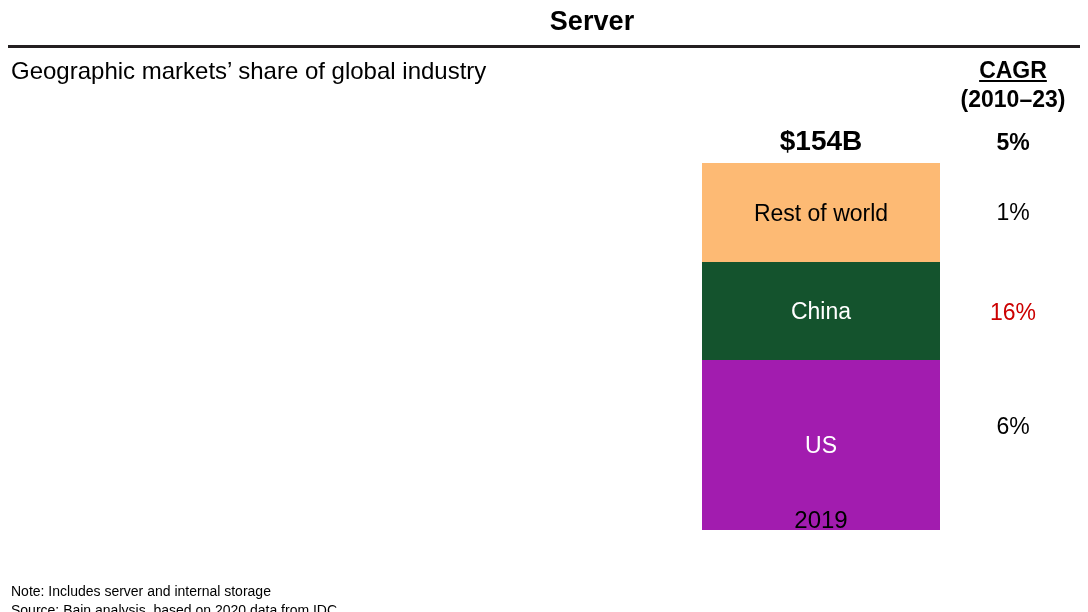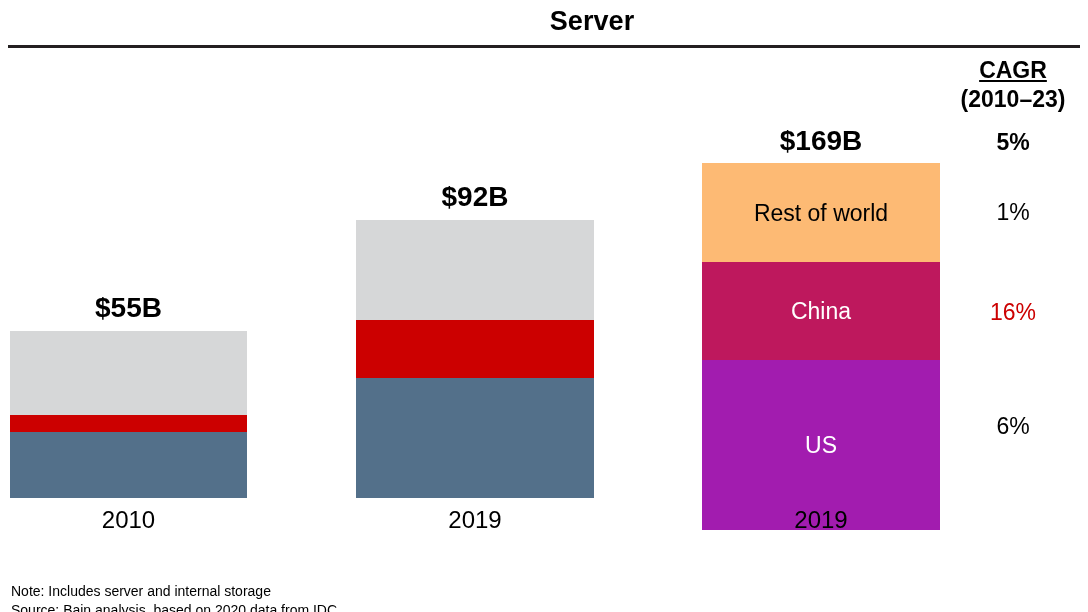--- a/index.html
+++ b/index.html
@@ -126,58 +126,41 @@
   }
   .notes div { white-space: nowrap; }
 </style>
 </head>
 <body>
 
 <div id="slide">
 
   <div class="title">Server</div>
   <div class="rule"></div>
+  <div class="subtitle">Geographic markets’ share of global industry</div>
 
   <div class="cagr-head">
     <span class="lbl">CAGR</span>
     <span class="range">(2010–23)</span>
   </div>
 
   <div class="cagr-val total" style="top:128px">5%</div>
   <div class="cagr-val" style="top:198px">1%</div>
   <div class="cagr-val hot" style="top:298px; color:#cc0000">16%</div>
   <div class="cagr-val" style="top:412px">6%</div>
 
-  <div class="bar-group" style="left:10px; top:0; width:237px; height:612px">
-    <div class="bar-total" style="top:291px">$55B</div>
-    <div class="bar" style="top:331px; height:167px">
-      <div class="seg" style="top:0px; height:84px; background:#d6d7d8"></div>
-      <div class="seg" style="top:84px; height:17px; background:#cc0000"></div>
-      <div class="seg" style="top:101px; height:66px; background:#53708a"></div>
-    </div>
-    <div class="year" style="top:505px">2010</div>
-  </div>
 
-  <div class="bar-group" style="left:356px; top:0; width:238px; height:612px">
-    <div class="bar-total" style="top:180px">$92B</div>
-    <div class="bar" style="top:220px; height:278px">
-      <div class="seg" style="top:0px; height:100px; background:#d6d7d8"></div>
-      <div class="seg" style="top:100px; height:58px; background:#cc0000"></div>
-      <div class="seg" style="top:158px; height:120px; background:#53708a"></div>
-    </div>
-    <div class="year" style="top:505px">2019</div>
-  </div>
 
   <div class="bar-group" style="left:702px; top:0; width:238px; height:612px">
-    <div class="bar-total" style="top:124px">$169B</div>
+    <div class="bar-total" style="top:124px">$154B</div>
     <div class="bar" style="top:163px; height:335px">
       <div class="seg" style="top:0px; height:99px; background:#fdba74">
         <span class="seg-label" style="color:#000000">Rest of world</span>
       </div>
-      <div class="seg" style="top:99px; height:98px; background:#be185d">
+      <div class="seg" style="top:99px; height:98px; background:#14532d">
         <span class="seg-label" style="color:#ffffff">China</span>
       </div>
       <div class="seg" style="top:197px; height:170px; background:#a21caf">
         <span class="seg-label" style="color:#ffffff">US</span>
       </div>
     </div>
     <div class="year" style="top:505px">2019</div>
   </div>
 
   <div class="notes">

